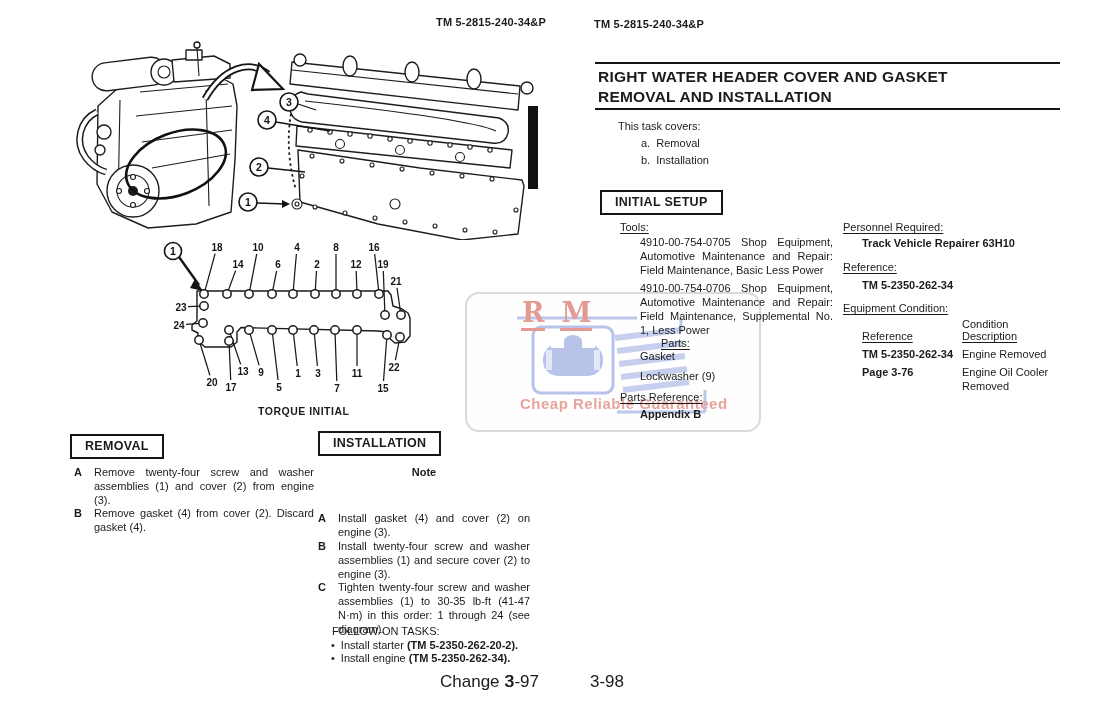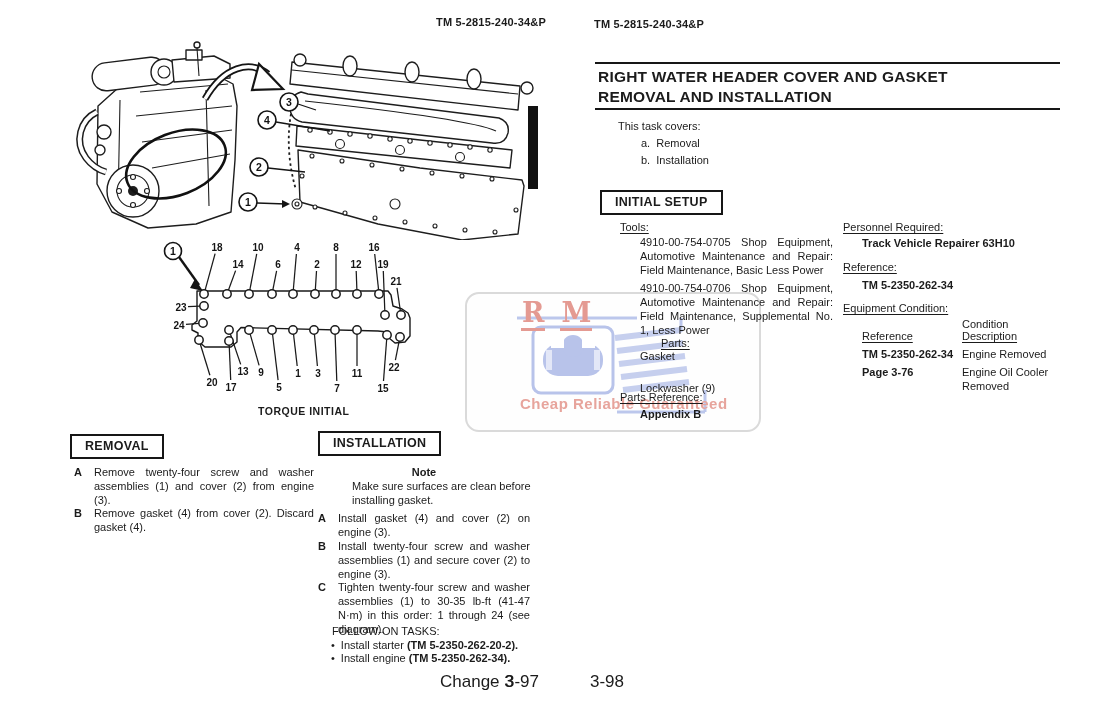--- a/index.html
+++ b/index.html
@@ -265,21 +265,20 @@
     <span class="letter">A</span>
     <span class="txt">Remove twenty-four screw and washer assemblies (1) and cover (2) from engine (3).</span>
   </div>
   <div class="step zz" style="left:74px;top:507px;width:240px;">
     <span class="letter">B</span>
     <span class="txt">Remove gasket (4) from cover (2). Discard gasket (4).</span>
   </div>
 
   <div class="boxed zz" style="left:318px;top:431px;">INSTALLATION</div>
   <div class="t11 bold zz" style="left:318px;top:466px;width:212px;text-align:center;">Note</div>
-  <div class="para zz" style="left:352px;top:480px;width:180px;text-align:left;">Make sure surfaces are clean before installing gasket.</div>
   <div class="step zz" style="left:318px;top:512px;width:212px;">
     <span class="letter">A</span>
     <span class="txt">Install gasket (4) and cover (2) on engine (3).</span>
   </div>
   <div class="step zz" style="left:318px;top:540px;width:212px;">
     <span class="letter">B</span>
     <span class="txt">Install twenty-four screw and washer assemblies (1) and secure cover (2) to engine (3).</span>
   </div>
   <div class="step zz" style="left:318px;top:581px;width:212px;">
     <span class="letter">C</span>
@@ -309,21 +308,21 @@
     <span>b.</span>&nbsp;&nbsp;<span>Installation</span>
   </div>
 
   <div class="boxed zz" style="left:600px;top:190px;">INITIAL SETUP</div>
 
   <div class="t11 ulabel zz" style="left:620px;top:221px;">Tools:</div>
   <div class="para zz" style="left:640px;top:236px;width:193px;">4910-00-754-0705 Shop Equipment, Automotive Maintenance and Repair: Field Maintenance, Basic Less Power</div>
   <div class="para zz" style="left:640px;top:282px;width:193px;">4910-00-754-0706 Shop Equipment, Automotive Maintenance and Repair: Field Maintenance, Supplemental No. 1, Less Power</div>
   <div class="t11 ulabel zz" style="left:620px;top:337px;padding-left:41px;">Parts:</div>
   <div class="t11 zz" style="left:640px;top:350px;">Gasket</div>
-  <div class="t11 zz" style="left:640px;top:370px;margin-top:12px;">Lockwasher (9)</div>
+  <div class="t11 zz" style="left:640px;top:370px;">Lockwasher (9)</div>
   <div class="t11 ulabel zz" style="left:620px;top:391px;text-align:right;">Parts Reference:</div>
   <div class="t11 bold zz" style="left:640px;top:408px;">Appendix B</div>
 
   <div class="t11 ulabel zz" style="left:843px;top:221px;">Personnel Required:</div>
   <div class="t11 zz" style="left:862px;top:237px;font-weight:bold;">Track Vehicle Repairer 63H10</div>
   <div class="t11 ulabel zz" style="left:843px;top:261px;">Reference:</div>
   <div class="t11 bold zz" style="left:862px;top:279px;">TM 5-2350-262-34</div>
   <div class="t11 ulabel zz" style="left:843px;top:302px;">Equipment Condition:</div>
 
   <div class="t11 zz" style="left:962px;top:318px;">Condition</div>

